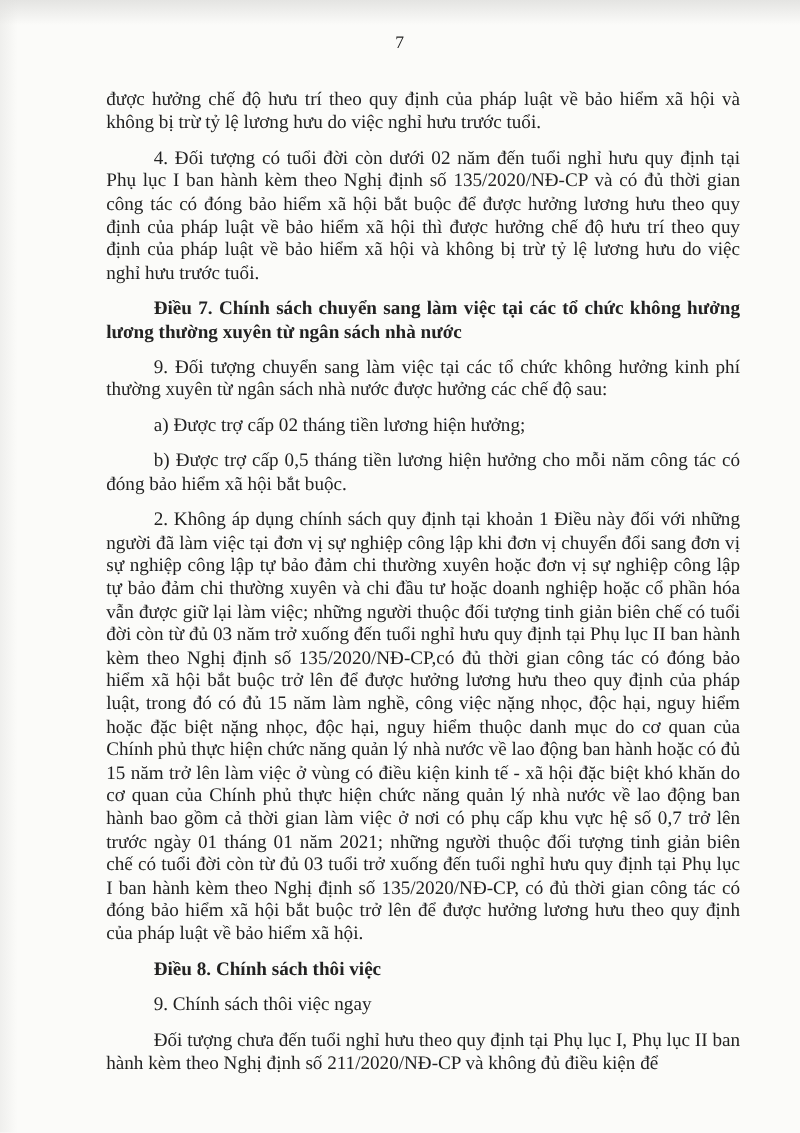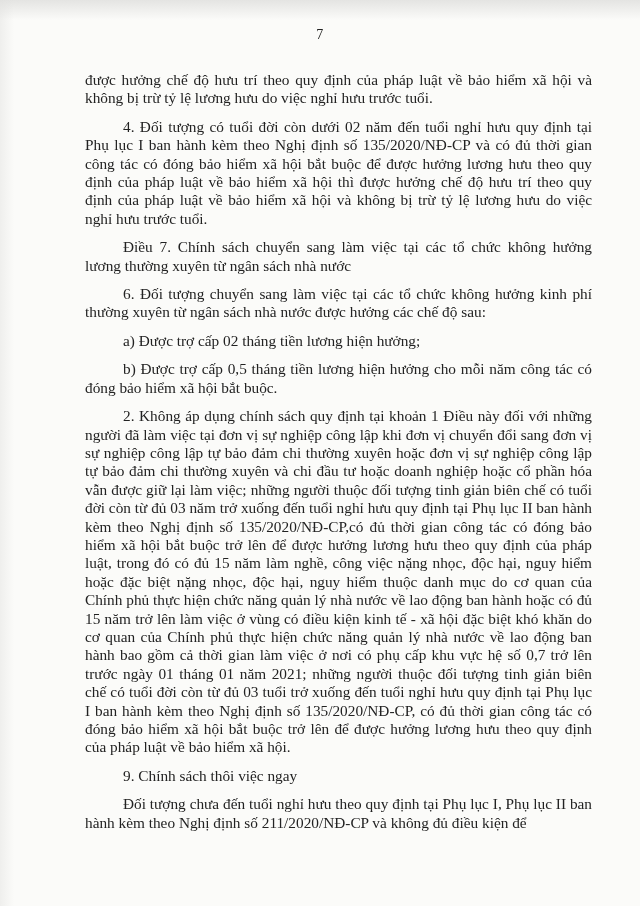--- a/index.html
+++ b/index.html
@@ -42,33 +42,34 @@
     width: 507px;
     font-size: 15.3px;
     line-height: 18.4px;
     text-align: justify;
   }
   .para {
     margin: 0 0 10px 0;
     text-indent: 38px;
   }
   .para.no-indent { text-indent: 0; }
-  .para.bold { font-weight: normal; }
+  .para.bold { font-weight: bold; }
 </style>
 </head>
 <body>
 
 <div class="scan-edge-top"></div>
 <div class="scan-edge-left"></div>
 
 <div class="page-number"><span>7</span></div>
 
 <div class="page-body">
   <p class="para no-indent">được hưởng chế độ hưu trí theo quy định của pháp luật về bảo hiểm xã hội và không bị trừ tỷ lệ lương hưu do việc nghỉ hưu trước tuổi.</p>
   <p class="para">4. Đối tượng có tuổi đời còn dưới 02 năm đến tuổi nghỉ hưu quy định tại Phụ lục I ban hành kèm theo Nghị định số 135/2020/NĐ-CP và có đủ thời gian công tác có đóng bảo hiểm xã hội bắt buộc để được hưởng lương hưu theo quy định của pháp luật về bảo hiểm xã hội thì được hưởng chế độ hưu trí theo quy định của pháp luật về bảo hiểm xã hội và không bị trừ tỷ lệ lương hưu do việc nghỉ hưu trước tuổi.</p>
   <p class="para bold">Điều 7. Chính sách chuyển sang làm việc tại các tổ chức không hưởng lương thường xuyên từ ngân sách nhà nước</p>
-  <p class="para">6. Đối tượng chuyển sang làm việc tại các tổ chức không hưởng kinh phí thường xuyên từ ngân sách nhà nước được hưởng các chế độ sau:</p>
+  <p class="para">9. Đối tượng chuyển sang làm việc tại các tổ chức không hưởng kinh phí thường xuyên từ ngân sách nhà nước được hưởng các chế độ sau:</p>
   <p class="para">a) Được trợ cấp 02 tháng tiền lương hiện hưởng;</p>
   <p class="para">b) Được trợ cấp 0,5 tháng tiền lương hiện hưởng cho mỗi năm công tác có đóng bảo hiểm xã hội bắt buộc.</p>
   <p class="para">2. Không áp dụng chính sách quy định tại khoản 1 Điều này đối với những người đã làm việc tại đơn vị sự nghiệp công lập khi đơn vị chuyển đổi sang đơn vị sự nghiệp công lập tự bảo đảm chi thường xuyên hoặc đơn vị sự nghiệp công lập tự bảo đảm chi thường xuyên và chi đầu tư hoặc doanh nghiệp hoặc cổ phần hóa vẫn được giữ lại làm việc; những người thuộc đối tượng tinh giản biên chế có tuổi đời còn từ đủ 03 năm trở xuống đến tuổi nghỉ hưu quy định tại Phụ lục II ban hành kèm theo Nghị định số 135/2020/NĐ-CP,có đủ thời gian công tác có đóng bảo hiểm xã hội bắt buộc trở lên để được hưởng lương hưu theo quy định của pháp luật, trong đó có đủ 15 năm làm nghề, công việc nặng nhọc, độc hại, nguy hiểm hoặc đặc biệt nặng nhọc, độc hại, nguy hiểm thuộc danh mục do cơ quan của Chính phủ thực hiện chức năng quản lý nhà nước về lao động ban hành hoặc có đủ 15 năm trở lên làm việc ở vùng có điều kiện kinh tế - xã hội đặc biệt khó khăn do cơ quan của Chính phủ thực hiện chức năng quản lý nhà nước về lao động ban hành bao gồm cả thời gian làm việc ở nơi có phụ cấp khu vực hệ số 0,7 trở lên trước ngày 01 tháng 01 năm 2021; những người thuộc đối tượng tinh giản biên chế có tuổi đời còn từ đủ 03 tuổi trở xuống đến tuổi nghỉ hưu quy định tại Phụ lục I ban hành kèm theo Nghị định số 135/2020/NĐ-CP, có đủ thời gian công tác có đóng bảo hiểm xã hội bắt buộc trở lên để được hưởng lương hưu theo quy định của pháp luật về bảo hiểm xã hội.</p>
+  <p class="para bold">Điều 8. Chính sách thôi việc</p>
   <p class="para">9. Chính sách thôi việc ngay</p>
   <p class="para">Đối tượng chưa đến tuổi nghỉ hưu theo quy định tại Phụ lục I, Phụ lục II ban hành kèm theo Nghị định số 211/2020/NĐ-CP và không đủ điều kiện để</p>
 </div>
 
 </body></html>

